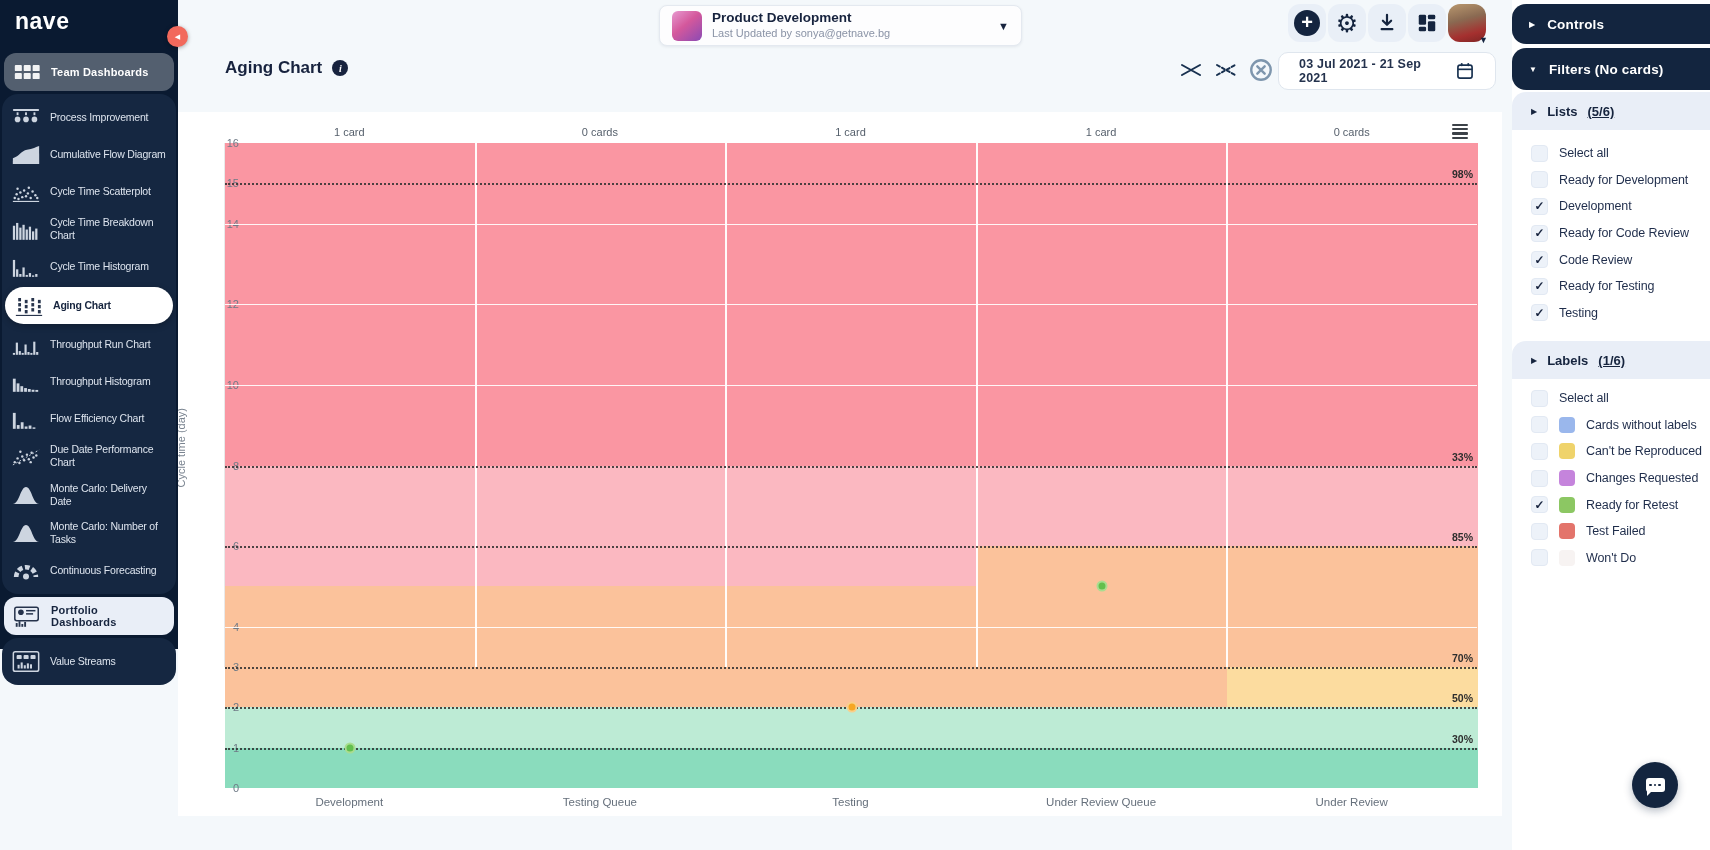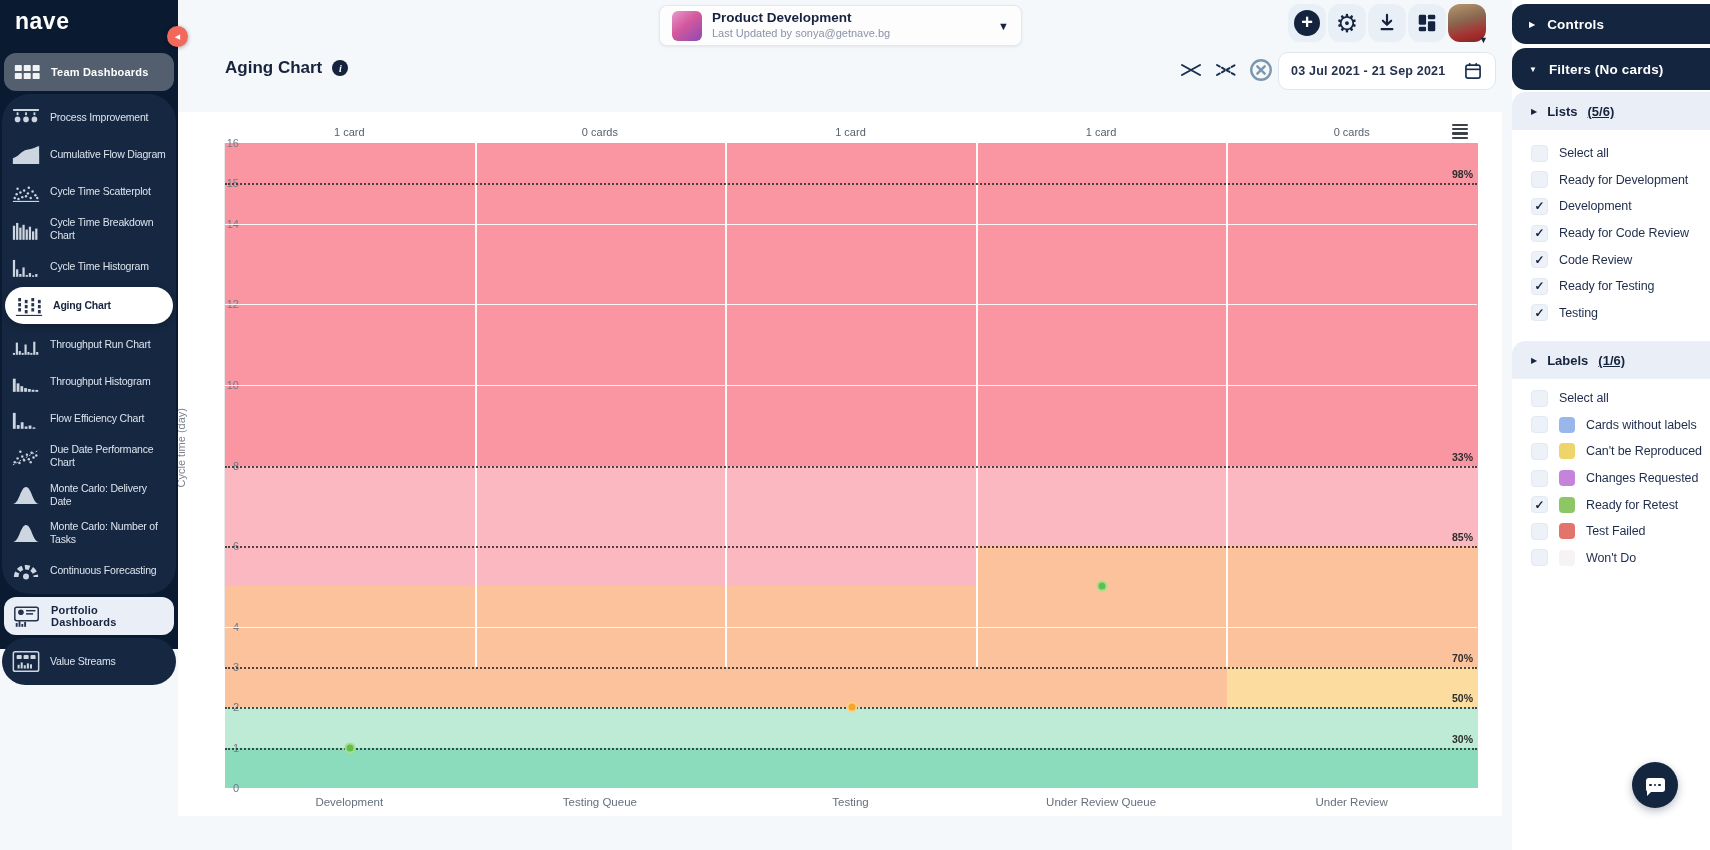--- a/index.html
+++ b/index.html
@@ -10,21 +10,21 @@
   .lsb{position:absolute;left:0;top:0;width:178px;height:649px;background:#0a1a31;z-index:5;}
   .logo{position:absolute;left:15px;top:8px;color:#fff;font-size:23px;font-weight:700;letter-spacing:.5px;}
   .collapse-btn{position:absolute;left:167px;top:26px;width:21px;height:21px;border-radius:50%;
     background:#f2695c;color:#fff;font-size:7px;display:flex;align-items:center;justify-content:center;
     z-index:9;box-shadow:0 1px 4px rgba(0,0,0,.35);cursor:pointer;}
   .nav{position:absolute;left:0;top:50px;width:178px;}
   .nav-section{display:flex;align-items:center;gap:9px;margin:3px 4px;padding:6px 8px;border-radius:12px;min-height:38px;}
   .nav-section.active{background:rgba(255,255,255,.30);color:#fff;}
   .nav-section.light{background:#e9eef7;color:#16243e;}
   .nav-section .lbl{font-size:11px;font-weight:700;letter-spacing:.2px;}
-  .nav-group{background:#152741;border-radius:28px;margin:2px 2px;padding:5px 0;}
+  .nav-group{background:#152741;border-radius:16px;margin:2px 2px;padding:5px 0;}
   .nav-item{display:flex;align-items:center;gap:9px;padding:6px 9px;color:#dde4ee;cursor:pointer;min-height:37px;}
   .nav-item .lbl{font-size:10.5px;letter-spacing:-.2px;line-height:1.25;width:124px;}
   .nav-item.selected{background:#fff;border-radius:22px;margin:2px 3px;color:#16243e;box-shadow:0 2px 6px rgba(0,0,0,.25);}
   .nav-item.selected .lbl{font-weight:700;}
   .mini{flex:0 0 30px;height:24px;display:flex;align-items:center;justify-content:center;opacity:.92;}
 
   
   .main{position:absolute;left:178px;top:0;width:1334px;height:850px;}
   .board-card{position:absolute;left:481px;top:5px;width:363px;height:41px;background:#fdfdfe;border:1px solid #e4e9f0;
     border-radius:8px;display:flex;align-items:center;padding:0 12px;gap:10px;box-shadow:0 1px 3px rgba(20,40,70,.08);cursor:pointer;}
@@ -42,21 +42,21 @@
   .avatar-caret{position:absolute;right:-2px;bottom:-3px;font-size:9px;color:#14243f;}
 
   .page-title-row{position:absolute;left:47px;top:58px;display:flex;align-items:center;gap:10px;}
   .page-title{font-size:17px;font-weight:700;color:#17233e;}
   .info-dot{width:16px;height:16px;border-radius:50%;background:#17233e;color:#fff;font-size:10px;font-weight:700;
     font-family:"Liberation Serif",serif;font-style:italic;display:flex;align-items:center;justify-content:center;cursor:pointer;}
   .tools{position:absolute;top:57px;left:1000px;display:flex;align-items:center;gap:9px;}
   .toolicon{width:26px;height:26px;color:#17304f;cursor:pointer;display:flex;align-items:center;justify-content:center;}
   .toolicon.dim{color:#7e96ad;}
   .daterange{position:absolute;left:1100px;top:52px;width:218px;height:38px;background:#fff;border:1px solid #dfe6ee;
-    border-radius:10px;display:flex;align-items:center;padding:0 12px;gap:8px;cursor:pointer;}
+    border-radius:10px;display:flex;align-items:center;padding:0 20px;gap:8px;cursor:pointer;}
   .daterange .val{flex:1;font-size:12.5px;font-weight:600;color:#24324d;letter-spacing:.2px;}
 
   
   .chart-card{position:absolute;left:0;top:112px;width:1324px;height:704px;background:#fff;}
   .plot{position:absolute;left:46px;top:31px;width:1253px;height:524px;border-left:1px solid #e9e9e9;}
   .band{position:absolute;}
   .hgrid{position:absolute;left:0;width:100%;height:1px;background:rgba(255,255,255,.9);z-index:2;}
   .vsep{position:absolute;top:0;height:100%;width:2px;background:rgba(255,255,255,.95);z-index:2;}
   .dotline{position:absolute;left:0;width:100%;height:0;border-top:2px dotted #2f2f2f;opacity:.85;z-index:3;}
   .pct-label{position:absolute;right:4px;font-size:10.5px;font-weight:700;color:#2e2e2e;z-index:4;}

